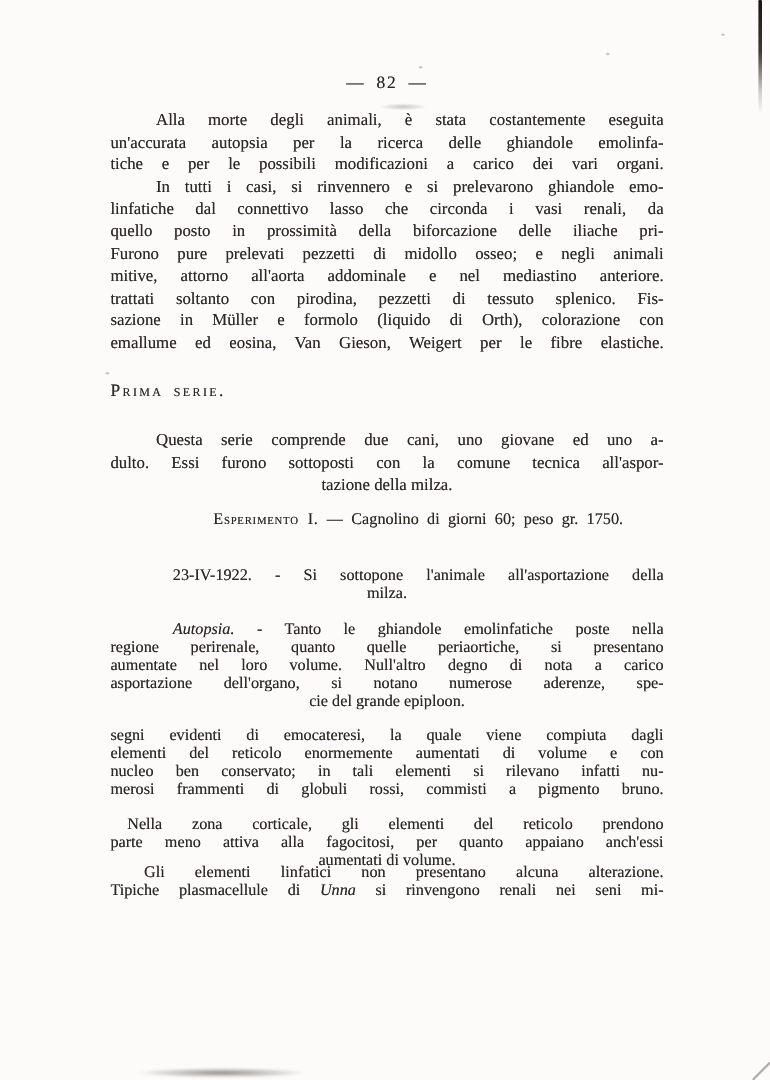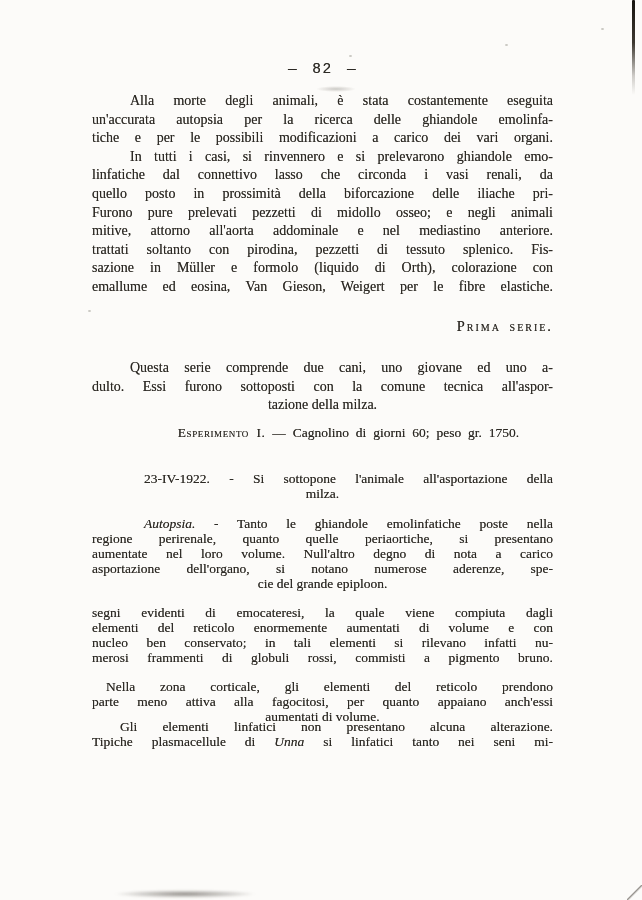--- a/index.html
+++ b/index.html
@@ -5,25 +5,25 @@
   html,body { margin:0; padding:0; background:#ffffff; }
   .page {
     position:relative; width:642px; height:900px; overflow:hidden;
     background:#fcfbf9;
     font-family:"Liberation Serif","DejaVu Serif",serif;
     color:#2c2924;
     text-shadow:0 0 0.4px rgba(44,41,36,0.65);
   }
   .page-number {
     position:absolute; top:61px; left:92px; width:461px;
-    text-align:center; font-size:14.5px; letter-spacing:1.5px; word-spacing:4px;font-family:Liberation Mono, monospace;
+    text-align:center; font-size:14.5px; letter-spacing:1.5px; word-spacing:4px;
   }
   .heading {
     position:absolute; top:318px; left:92px; width:461px;
-    text-align:right; font-size:14.5px; font-variant:small-caps; letter-spacing:2px; word-spacing:3px;
+    text-align:left; font-size:14.5px; font-variant:small-caps; letter-spacing:2px; word-spacing:3px;
   }
   .tb { position:absolute; left:92px; width:461px; }
   .lg { font-size:14px;   --lh:18.6px; }
   .sm { font-size:13.5px; --lh:15.1px; }
   .line { line-height:var(--lh); height:var(--lh); overflow:hidden; text-align:center; white-space:normal; }
   .line.j { text-align:justify; }
   .line.j::after { content:""; display:inline-block; width:100%; height:0; }
   .s-i  { font-style:italic; }
   .s-sc { font-variant:small-caps; letter-spacing:0.6px; }
   .spread { word-spacing:3.5px; }
@@ -104,21 +104,21 @@
       <div class="line j"><span class="s-n">nucleo ben conservato; in tali elementi si rilevano infatti nu-</span></div>
       <div class="line j"><span class="s-n">merosi frammenti di globuli rossi, commisti a pigmento bruno.</span></div>
     </div>
   <div class="tb sm" style="top:679px">
       <div class="line j" style="text-indent: 14px;"><span class="s-n">Nella zona corticale, gli elementi del reticolo prendono</span></div>
       <div class="line j"><span class="s-n">parte meno attiva alla fagocitosi, per quanto appaiano anch'essi</span></div>
       <div class="line"><span class="s-n">aumentati di volume.</span></div>
     </div>
   <div class="tb sm" style="top:719px">
       <div class="line j" style="text-indent: 28px;"><span class="s-n">Gli elementi linfatici non presentano alcuna alterazione.</span></div>
-      <div class="line j"><span class="s-n">Tipiche plasmacellule di </span><span class="s-i">Unna</span><span class="s-n"> si linfatici tanto nei seni mi-</span></div>
+      <div class="line j"><span class="s-n">Tipiche plasmacellule di </span><span class="s-i">Unna</span><span class="s-n"> si rinvengono renali nei seni mi-</span></div>
     </div>
 
   <div class="artifact streak"></div>
   <div class="artifact smudge-under-number"></div>
   <div class="artifact smudge-bottom"></div>
   <div class="artifact corner-mark"></div>
   <div class="artifact speck a"></div>
   <div class="artifact speck b"></div>
   <div class="artifact speck c"></div>
   <div class="artifact speck d"></div>

